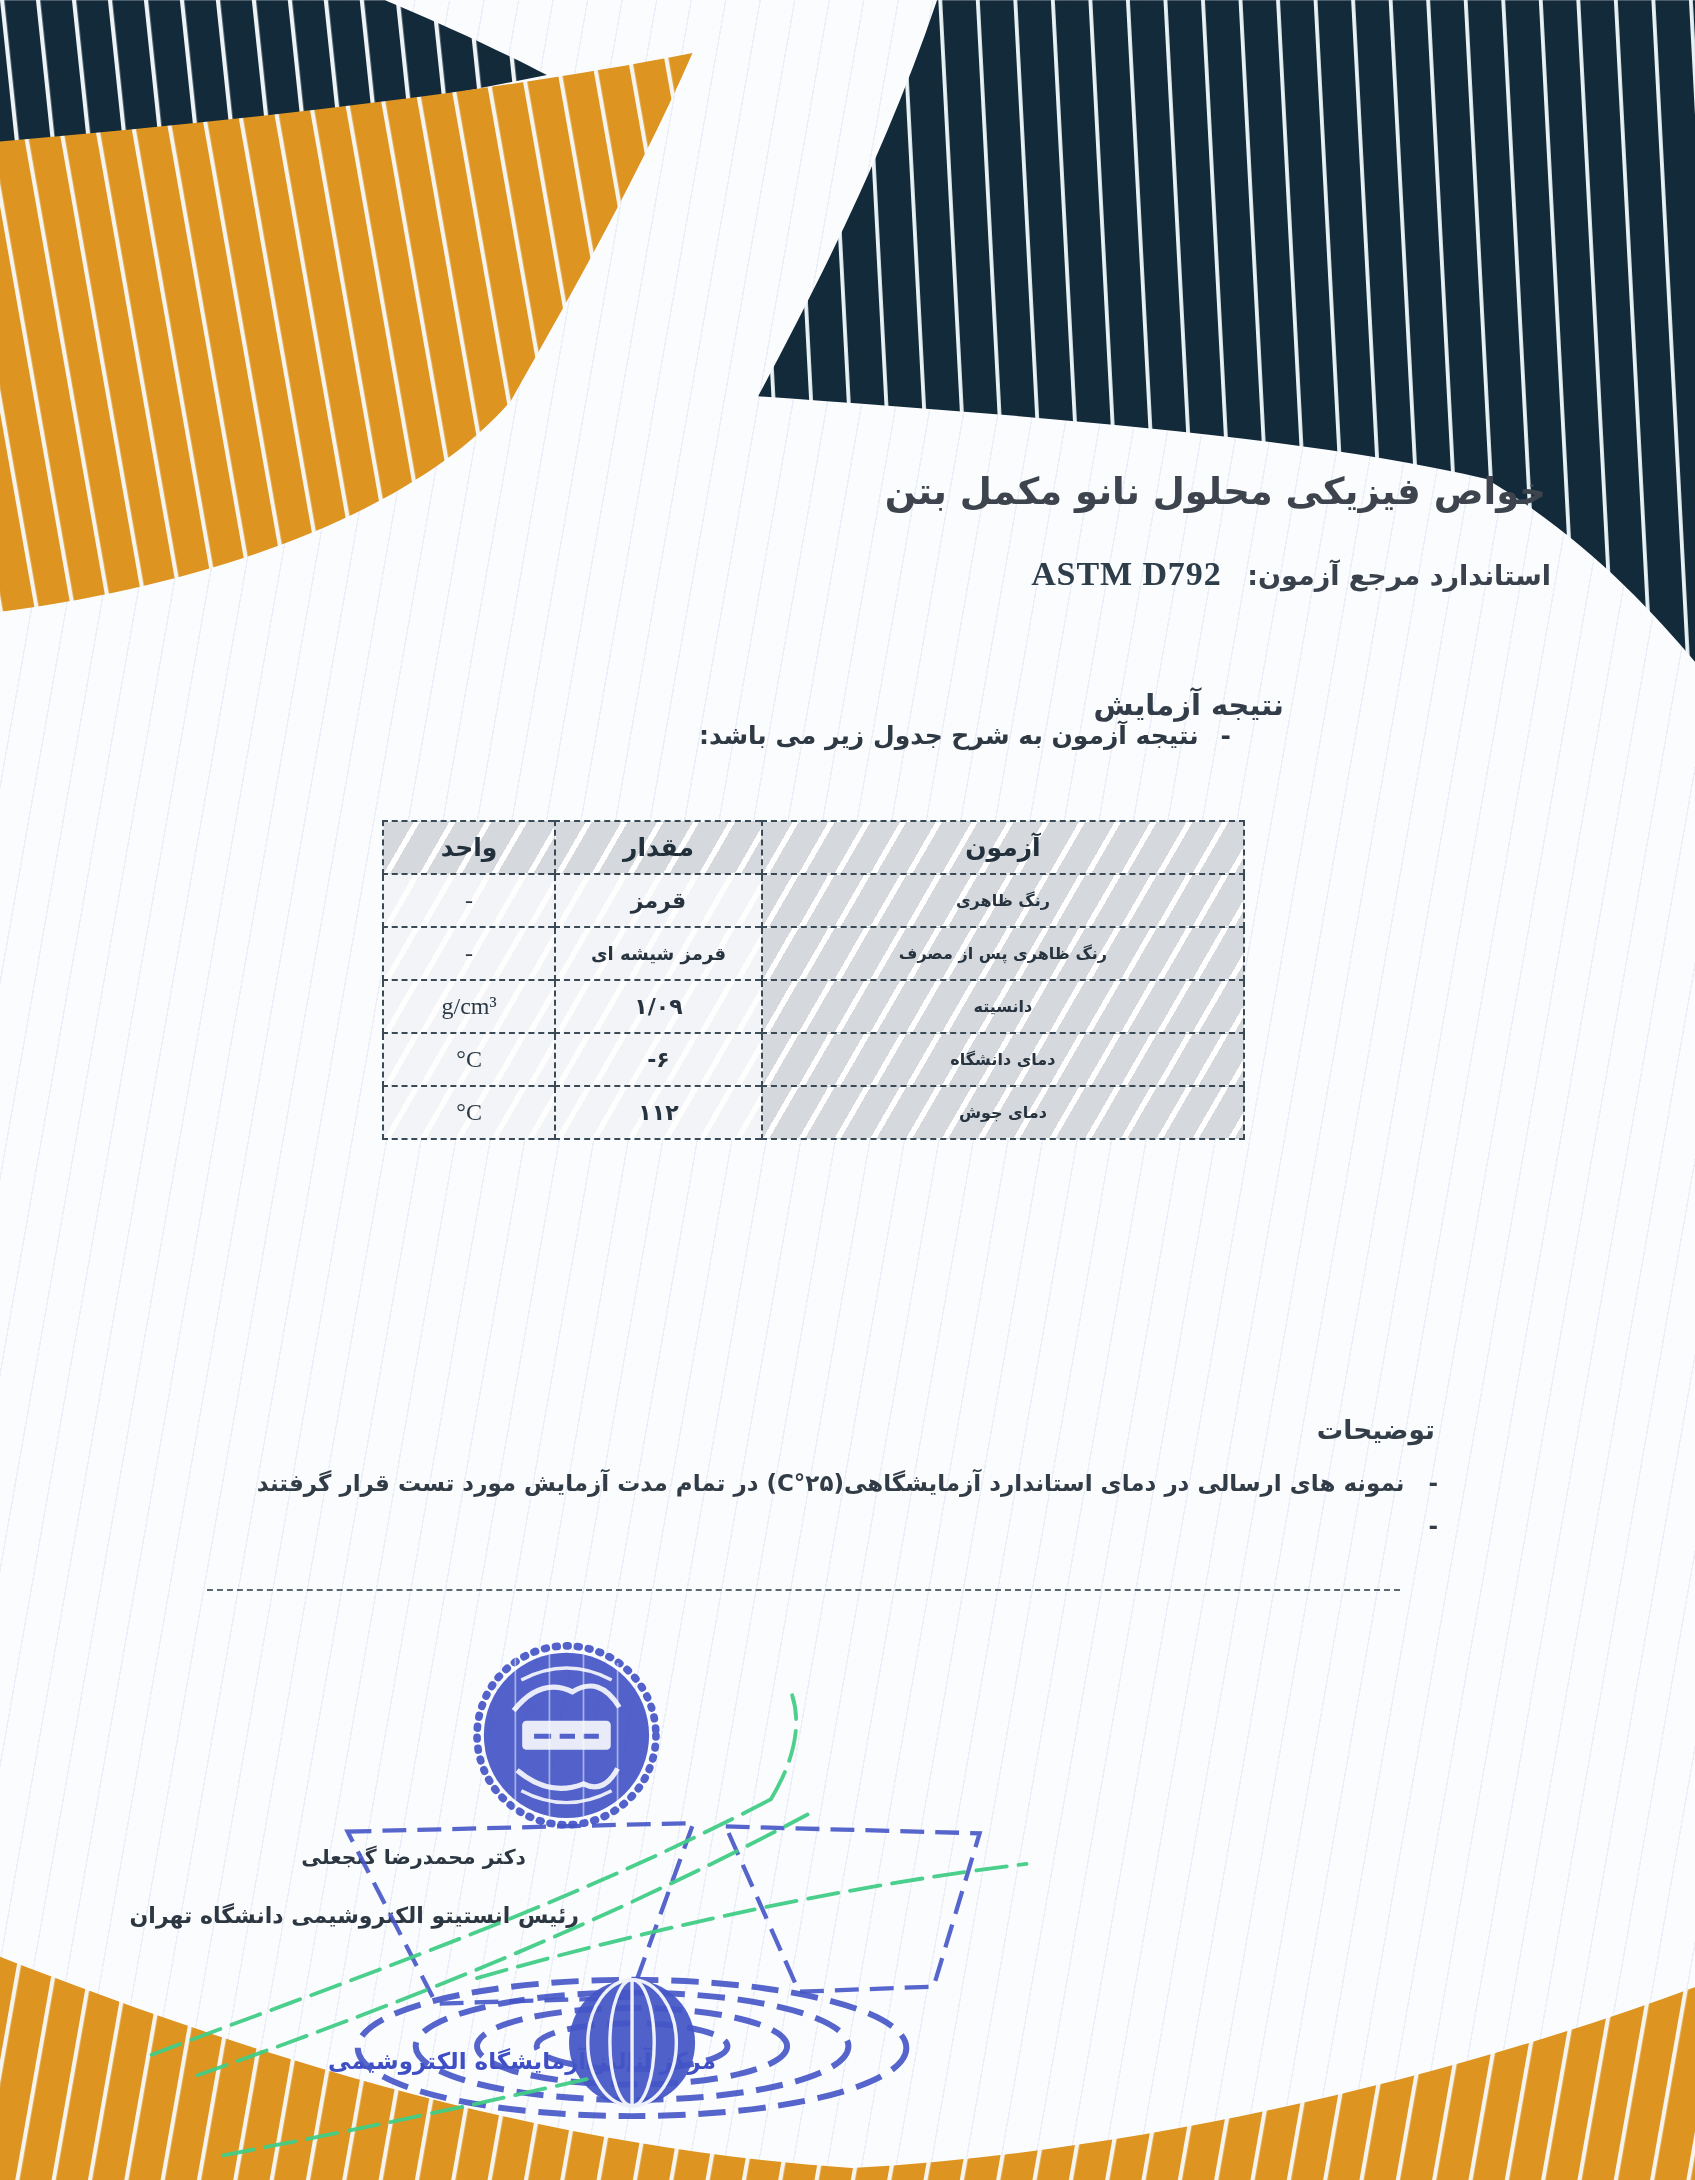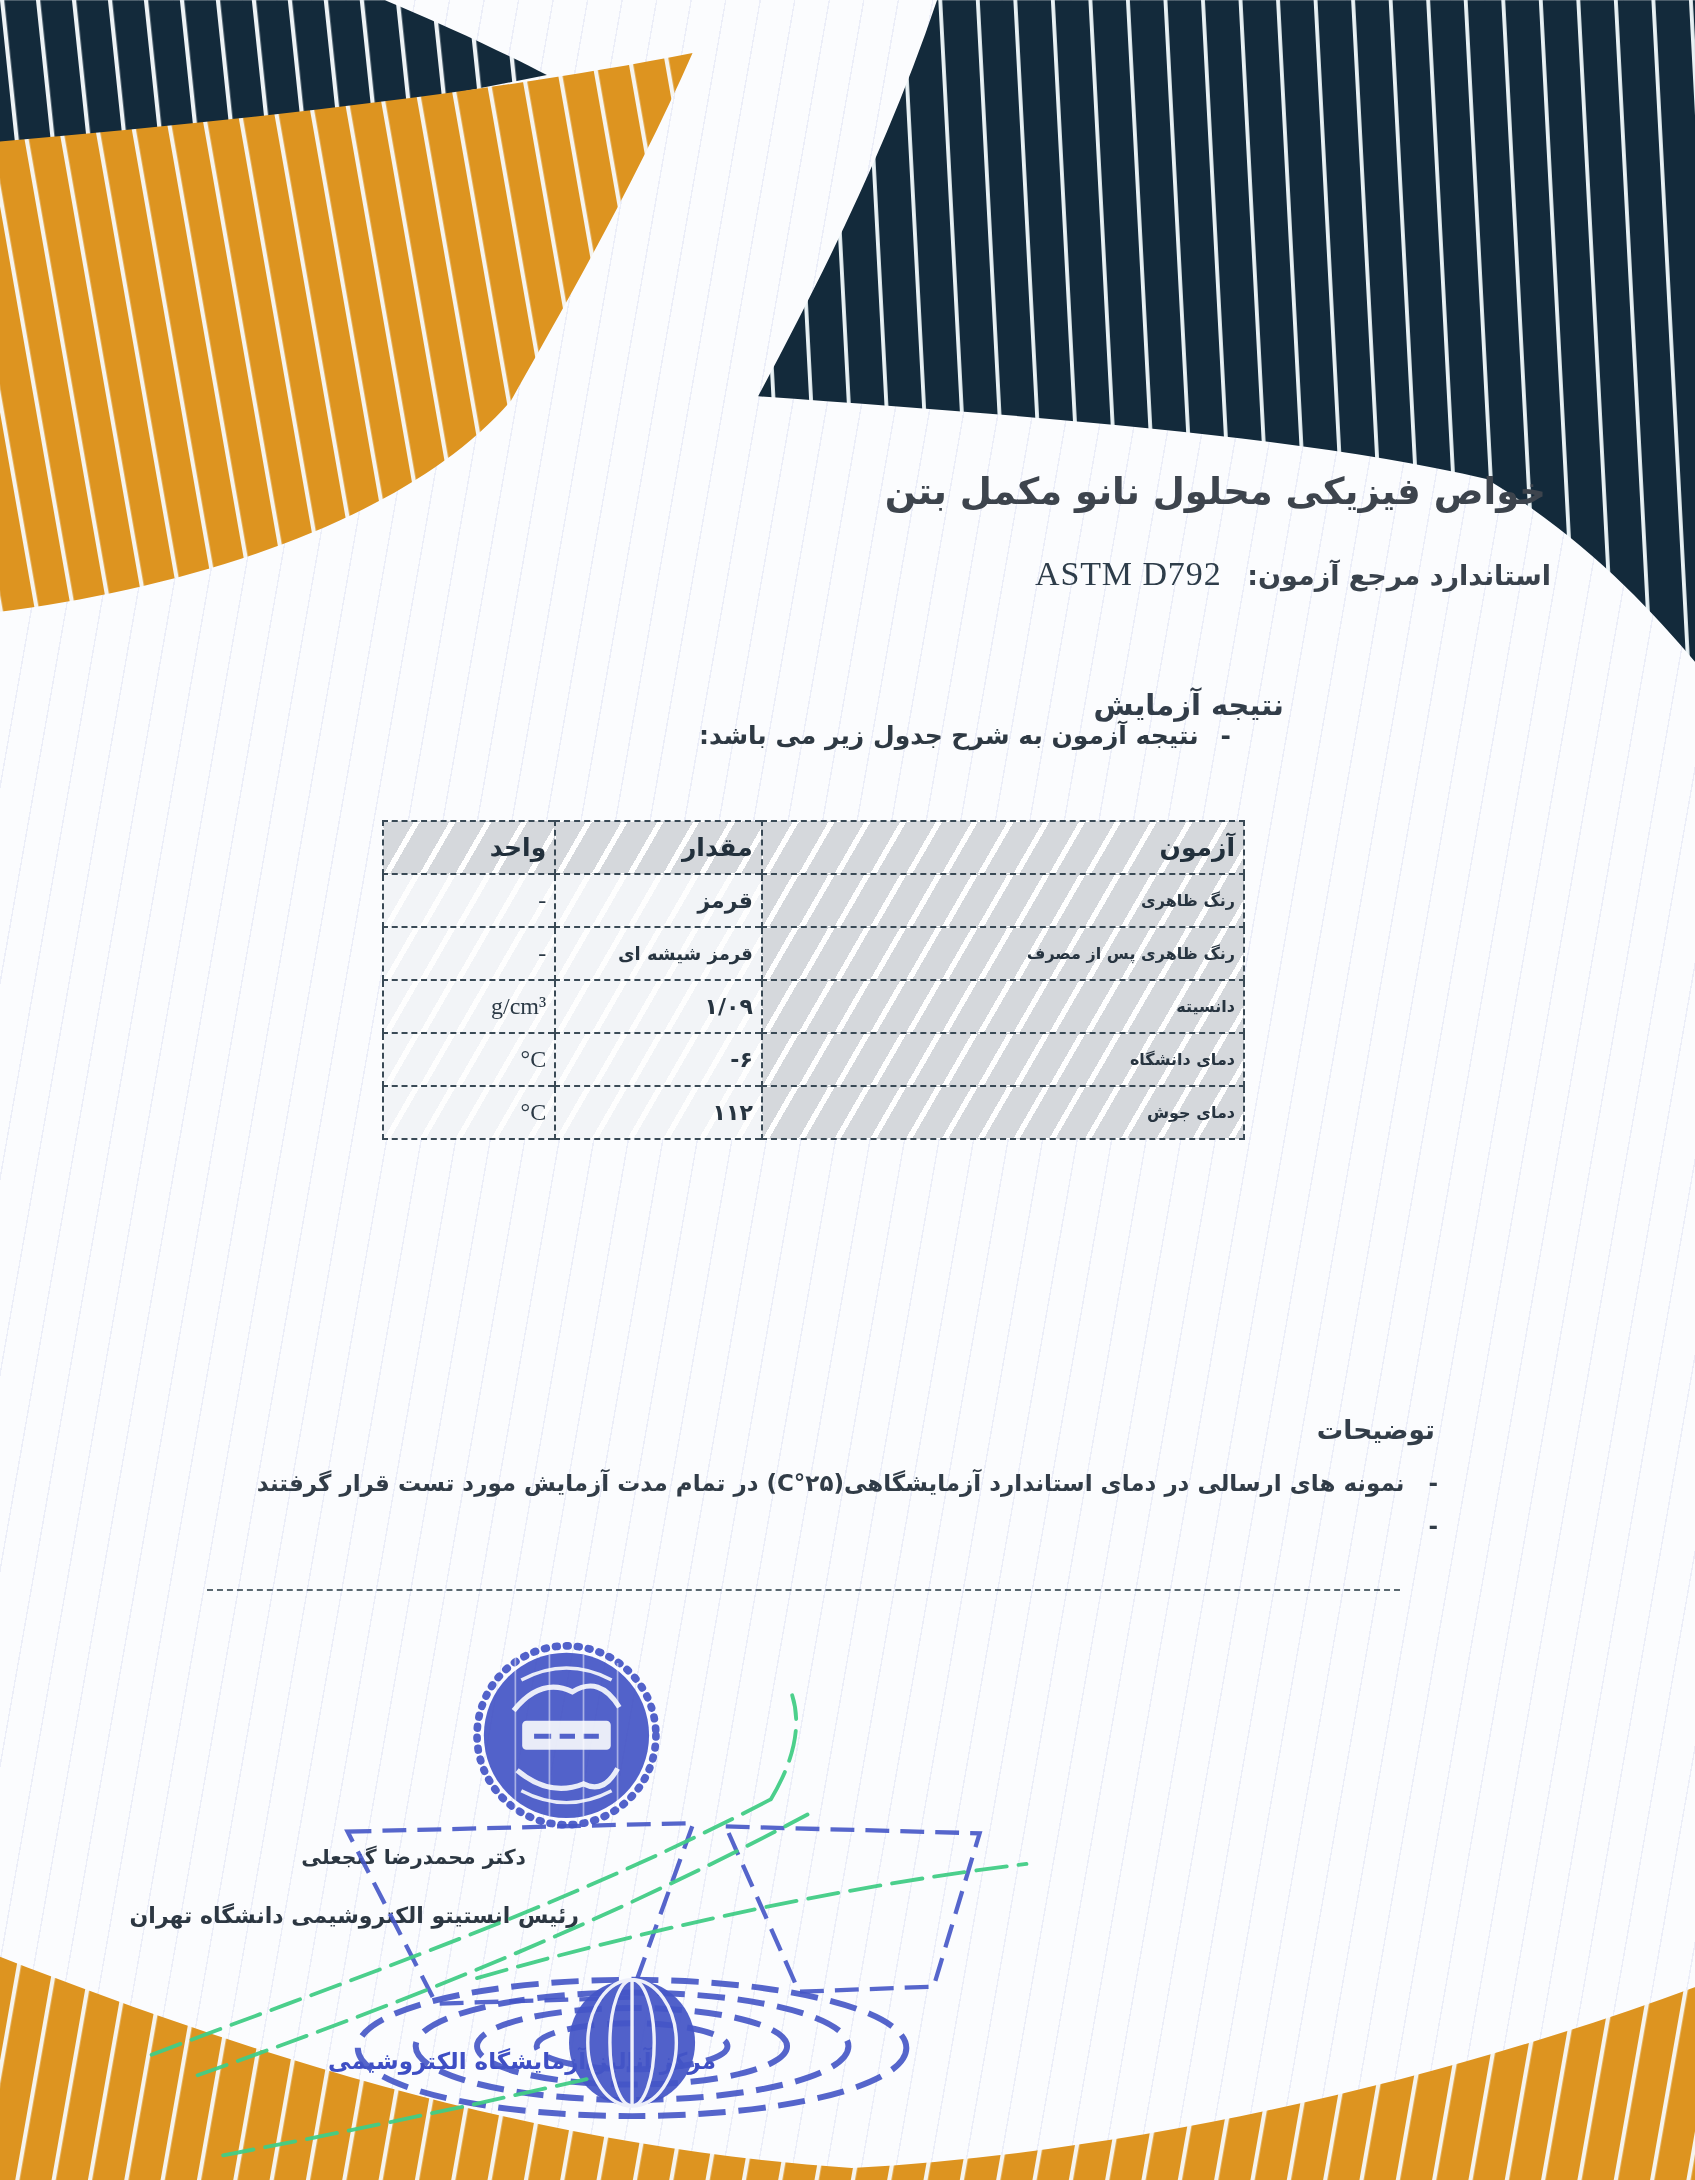--- a/index.html
+++ b/index.html
@@ -12,28 +12,28 @@
   }
   .decor,.overlay{position:absolute;inset:0;width:1696px;height:2181px;pointer-events:none;}
   .decor{z-index:1;}
   .overlay{z-index:3;}
   .content{position:absolute;inset:0;z-index:2;}
 
   .fa{direction:rtl;text-align:left;color:#343f4a;}
   .doc-title{position:absolute;right:150px;top:470px;font-size:37px;font-weight:bold;color:#3d444d;letter-spacing:0;}
   .std-line{position:absolute;right:145px;top:555px;display:flex;direction:rtl;align-items:baseline;gap:25.6px;}
   .std-label{font-size:27px;font-weight:bold;color:#39424c;}
-  .std-value{font-family:"Liberation Serif",serif;font-size:34px;color:#2e3d4a;letter-spacing:0.9px;}
+  .std-value{font-family:"Liberation Serif",serif;font-size:34px;color:#2e3d4a;letter-spacing:0.9px;font-weight:bold;}
 
   .result-heading{position:absolute;right:412px;top:663px;font-size:29px;font-weight:bold;color:#323d49;margin-top:25px;}
   .result-bullet{position:absolute;right:465px;top:721px;display:flex;direction:rtl;gap:22px;font-size:25px;font-weight:bold;color:#2e3943;}
 
   
   .spec-table{position:absolute;left:382px;top:820px;width:863px;border-collapse:collapse;direction:rtl;table-layout:fixed;}
-  .spec-table td,.spec-table th{border:2.1px dashed #3a4a56;height:51px;padding:0 8px;text-align:right;vertical-align:middle;margin-left:24px;}
+  .spec-table td,.spec-table th{border:2.1px dashed #3a4a56;height:51px;padding:0 8px;text-align:center;vertical-align:middle;margin-left:24px;}
   .spec-table th{font-size:25px;font-weight:bold;color:#22303c;}
   .col-test{width:56%;}
   .col-value{width:24%;}
   .col-unit{width:20%;}
   .hatch-dark{
     background-color:#d5d8dc;
     background-image:repeating-linear-gradient(120deg,rgba(0,0,0,0) 0 25.6px,#ffffff 25.6px 31px);
   }
   .hatch-light{
     background-color:#f2f4f7;

